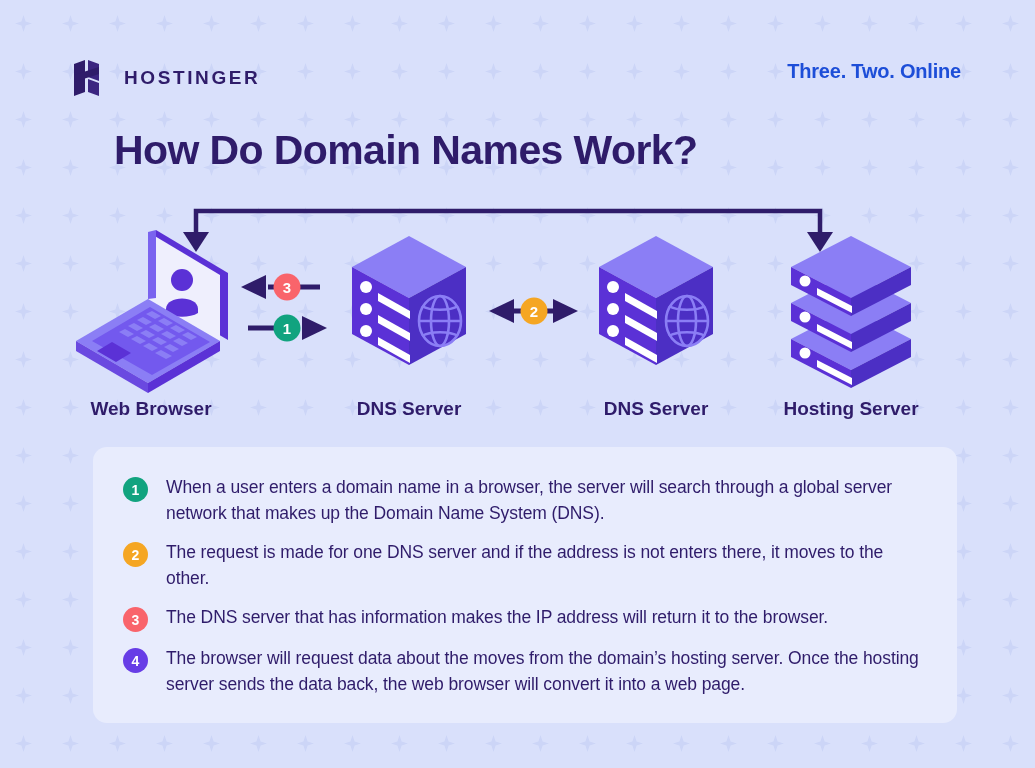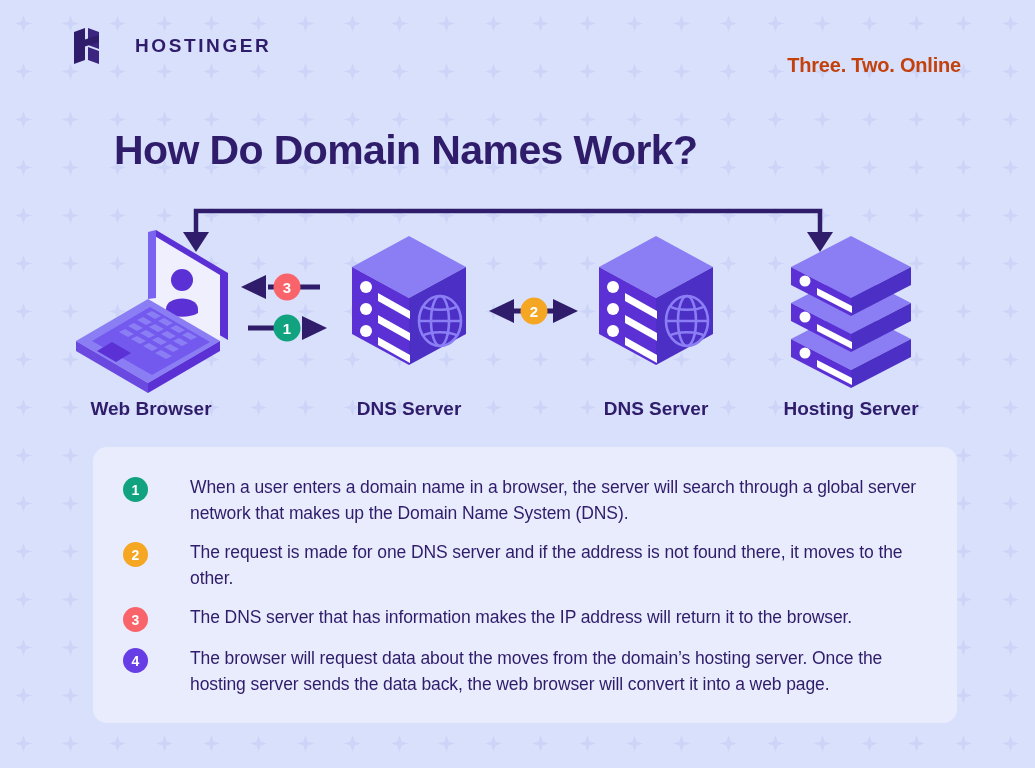--- a/index.html
+++ b/index.html
@@ -23,38 +23,38 @@
 
   
   #header {
     position: absolute;
     top: 0; left: 0; right: 0;
     height: 105px;
     z-index: 2;
   }
   #brand {
     position: absolute;
-    left: 74px; top: 28px;
+    left: 74px; top: 60px;
     display: flex;
     align-items: center;
-    gap: 27px;
+    gap: 16px;
   }
   #brand-mark { display: block; }
   #brand-name {
     font-size: 19px;
     font-weight: bold;
     letter-spacing: 2.6px;
     color: #2f1c6a;
   }
   #tagline {
     position: absolute;
-    right: 74px; top: 54px;
+    right: 74px; top: 60px;
     font-size: 20px;
     font-weight: bold;
-    color: #c2410c;
+    color: #1d4ed8;
     letter-spacing: -0.2px;
   }
 
   
   #page-title {
     position: absolute;
     left: 74px; top: 127px;
     font-size: 41px;
     font-weight: bold;
     color: #2f1c6a;
@@ -119,21 +119,20 @@
     align-items: center;
     justify-content: center;
     margin-right: 18px;
     margin-top: 3px;
   }
   .legend-text {
     font-size: 17.5px;
     line-height: 26px;
     color: #2f1c6a;
     letter-spacing: -0.1px;
-    margin-left: 24px;
   }
 </style>
 </head>
 <body>
 
 <svg id="bg-pattern" width="1035" height="768">
   <defs>
     <pattern id="starpat" width="47" height="48" patternUnits="userSpaceOnUse">
       <path d="M23.5 15 L25.6 21.4 L32 23.5 L25.6 25.6 L23.5 32 L21.4 25.6 L15 23.5 L21.4 21.4 Z" fill="#ccd5f7"></path>
     </pattern>
@@ -309,21 +308,21 @@
 
 <div id="legend-panel">
 
   <div class="legend-row">
     <div class="legend-bullet" style="background:#11a37f">1</div>
     <div class="legend-text">When a user enters a domain name in a browser, the server will search through a global server network that makes up the Domain Name System (DNS).</div>
   </div>
 
   <div class="legend-row">
     <div class="legend-bullet" style="background:#f5a623">2</div>
-    <div class="legend-text">The request is made for one DNS server and if the address is not found there, it moves to the other.</div>
+    <div class="legend-text">The request is made for one DNS server and if the address is not enters there, it moves to the other.</div>
   </div>
 
   <div class="legend-row">
     <div class="legend-bullet" style="background:#f9646b">3</div>
     <div class="legend-text">The DNS server that has information makes the IP address will return it to the browser.</div>
   </div>
 
   <div class="legend-row">
     <div class="legend-bullet" style="background:#673de6">4</div>
     <div class="legend-text">The browser will request data about the moves from the domain’s hosting server. Once the hosting server sends the data back, the web browser will convert it into a web page.</div>

